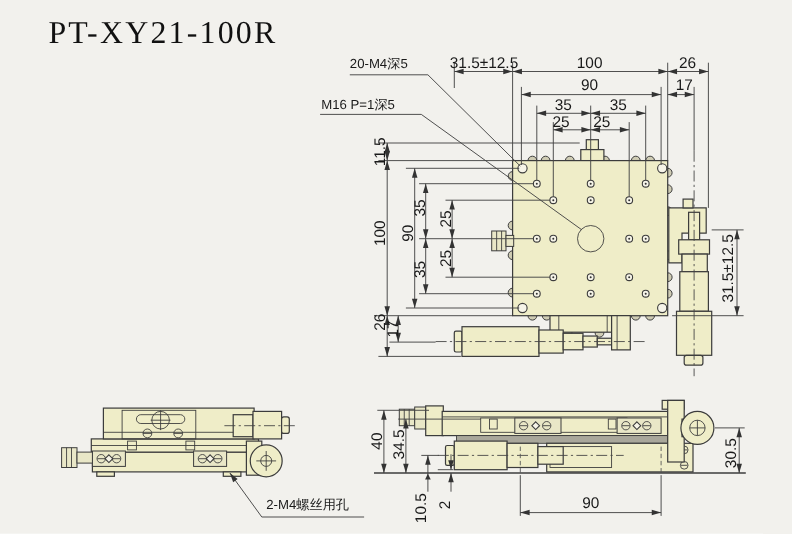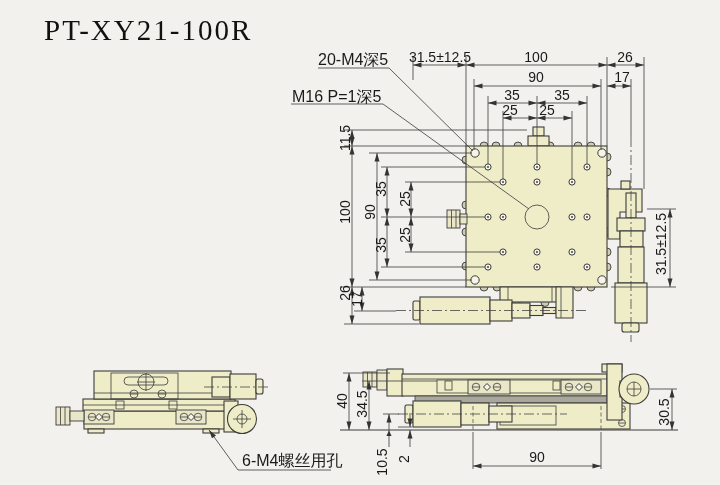--- a/index.html
+++ b/index.html
@@ -3,21 +3,21 @@
 <meta charset="utf-8">
 <style>
   html,body{margin:0;padding:0;}
   #page{position:relative;width:720px;height:485px;background:#f2f1ed;overflow:hidden;
         font-family:"Liberation Sans",sans-serif;}
   #title{position:absolute;left:44px;top:14px;font-family:"Liberation Serif",serif;
          font-size:29px;color:#111;letter-spacing:2px;white-space:nowrap;}
   .dim{position:absolute;font-size:14px;color:#1a1a1a;white-space:nowrap;
        transform:translate(-50%,-50%);line-height:1;}
   .dim.rot{transform:translate(-50%,-50%) rotate(-90deg);}
-  .callout{position:absolute;font-size:16px;color:#1a1a1a;white-space:nowrap;line-height:1;}
+  .callout{position:absolute;font-size:12px;color:#1a1a1a;white-space:nowrap;line-height:1;}
   svg{position:absolute;left:0;top:0;}
   .ol{fill:#efedc8;stroke:#3c3c3c;stroke-width:1.1;}
   .pl{fill:#e9e7c7;stroke:#3c3c3c;stroke-width:0.9;}
   .nf{fill:none;stroke:#3c3c3c;stroke-width:0.8;}
   .gr{fill:#cfccb4;stroke:#3c3c3c;stroke-width:0.9;}
   .hl{fill:#f6f4e8;stroke:#3c3c3c;stroke-width:1;}
   .dk{fill:#a9a79b;stroke:#3c3c3c;stroke-width:0.8;}
   .dl{fill:none;stroke:#444;stroke-width:0.85;}
   .cl{fill:none;stroke:#444;stroke-width:0.8;stroke-dasharray:10 3 2 3;}
   .hd{fill:none;stroke:#555;stroke-width:0.8;stroke-dasharray:4 2.5;}
@@ -337,21 +337,21 @@
     <line class="dl" x1="410" y1="447" x2="410" y2="430" marker-end="url(#a)"></line>
     <line class="dl" x1="473" y1="466" x2="601" y2="466" marker-start="url(#a)" marker-end="url(#a)"></line>
     <line class="dl" x1="672" y1="389" x2="672" y2="430" marker-start="url(#a)" marker-end="url(#a)"></line>
   </g>
 </svg>
 
 <div id="title">PT-XY21-100R</div>
 
 <div class="callout" style="left:318px;top:52px">20-M4深5</div>
 <div class="callout" style="left:292px;top:89px">M16 P=1深5</div>
-<div class="callout" style="left:242px;top:453px">6-M4螺丝用孔</div>
+<div class="callout" style="left:242px;top:453px">2-M4螺丝用孔</div>
 
 <div class="dim" style="left:440px;top:57px">31.5±12.5</div>
 <div class="dim" style="left:536px;top:57px">100</div>
 <div class="dim" style="left:625px;top:57px">26</div>
 <div class="dim" style="left:536px;top:77px">90</div>
 <div class="dim" style="left:622px;top:77px">17</div>
 <div class="dim" style="left:512px;top:95px">35</div>
 <div class="dim" style="left:562px;top:95px">35</div>
 <div class="dim" style="left:510px;top:110px">25</div>
 <div class="dim" style="left:547px;top:110px">25</div>

